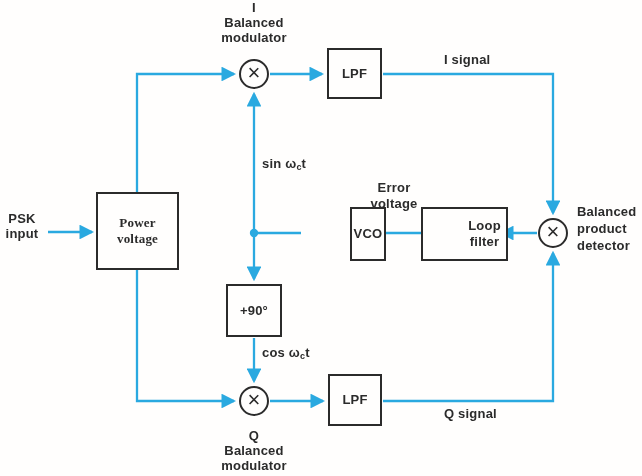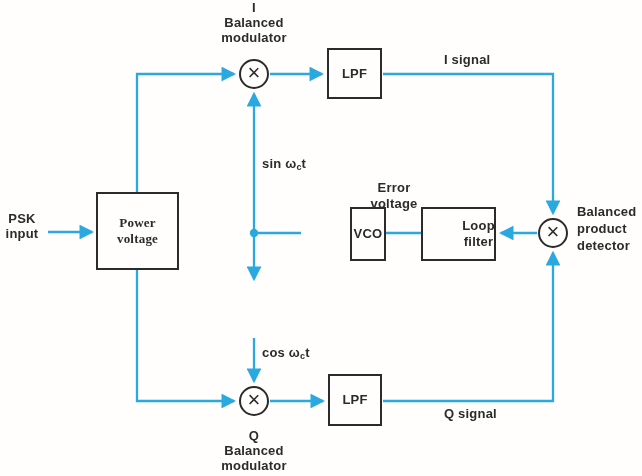--- a/index.html
+++ b/index.html
@@ -121,22 +121,25 @@
   </div>
 
   <div class="box" style="left:328px; top:374px; width:54px; height:52px;">
     <span>LPF</span>
   </div>
 
   <div class="box" style="left:302px; top:207px; width:36px; height:54px;margin-left:48px;">
     <span>VCO</span>
   </div>
 
+  <div class="box" style="left:226px; top:284px; width:56px; height:53px;">
+    <span>+90°</span>
+  </div>
 
-  <div class="box" style="left:421px; top:207px; width:75px; height:54px;padding-left:40px;">
+  <div class="box" style="left:421px; top:207px; width:87px; height:54px;padding-left:40px;">
     <span class="ln">Loop</span>
     <span class="ln">filter</span>
   </div>
 
   <div class="mult" style="left:239px; top:59px;">
     <span class="x">×</span>
   </div>
 
   <div class="mult" style="left:239px; top:386px;">
     <span class="x">×</span>

